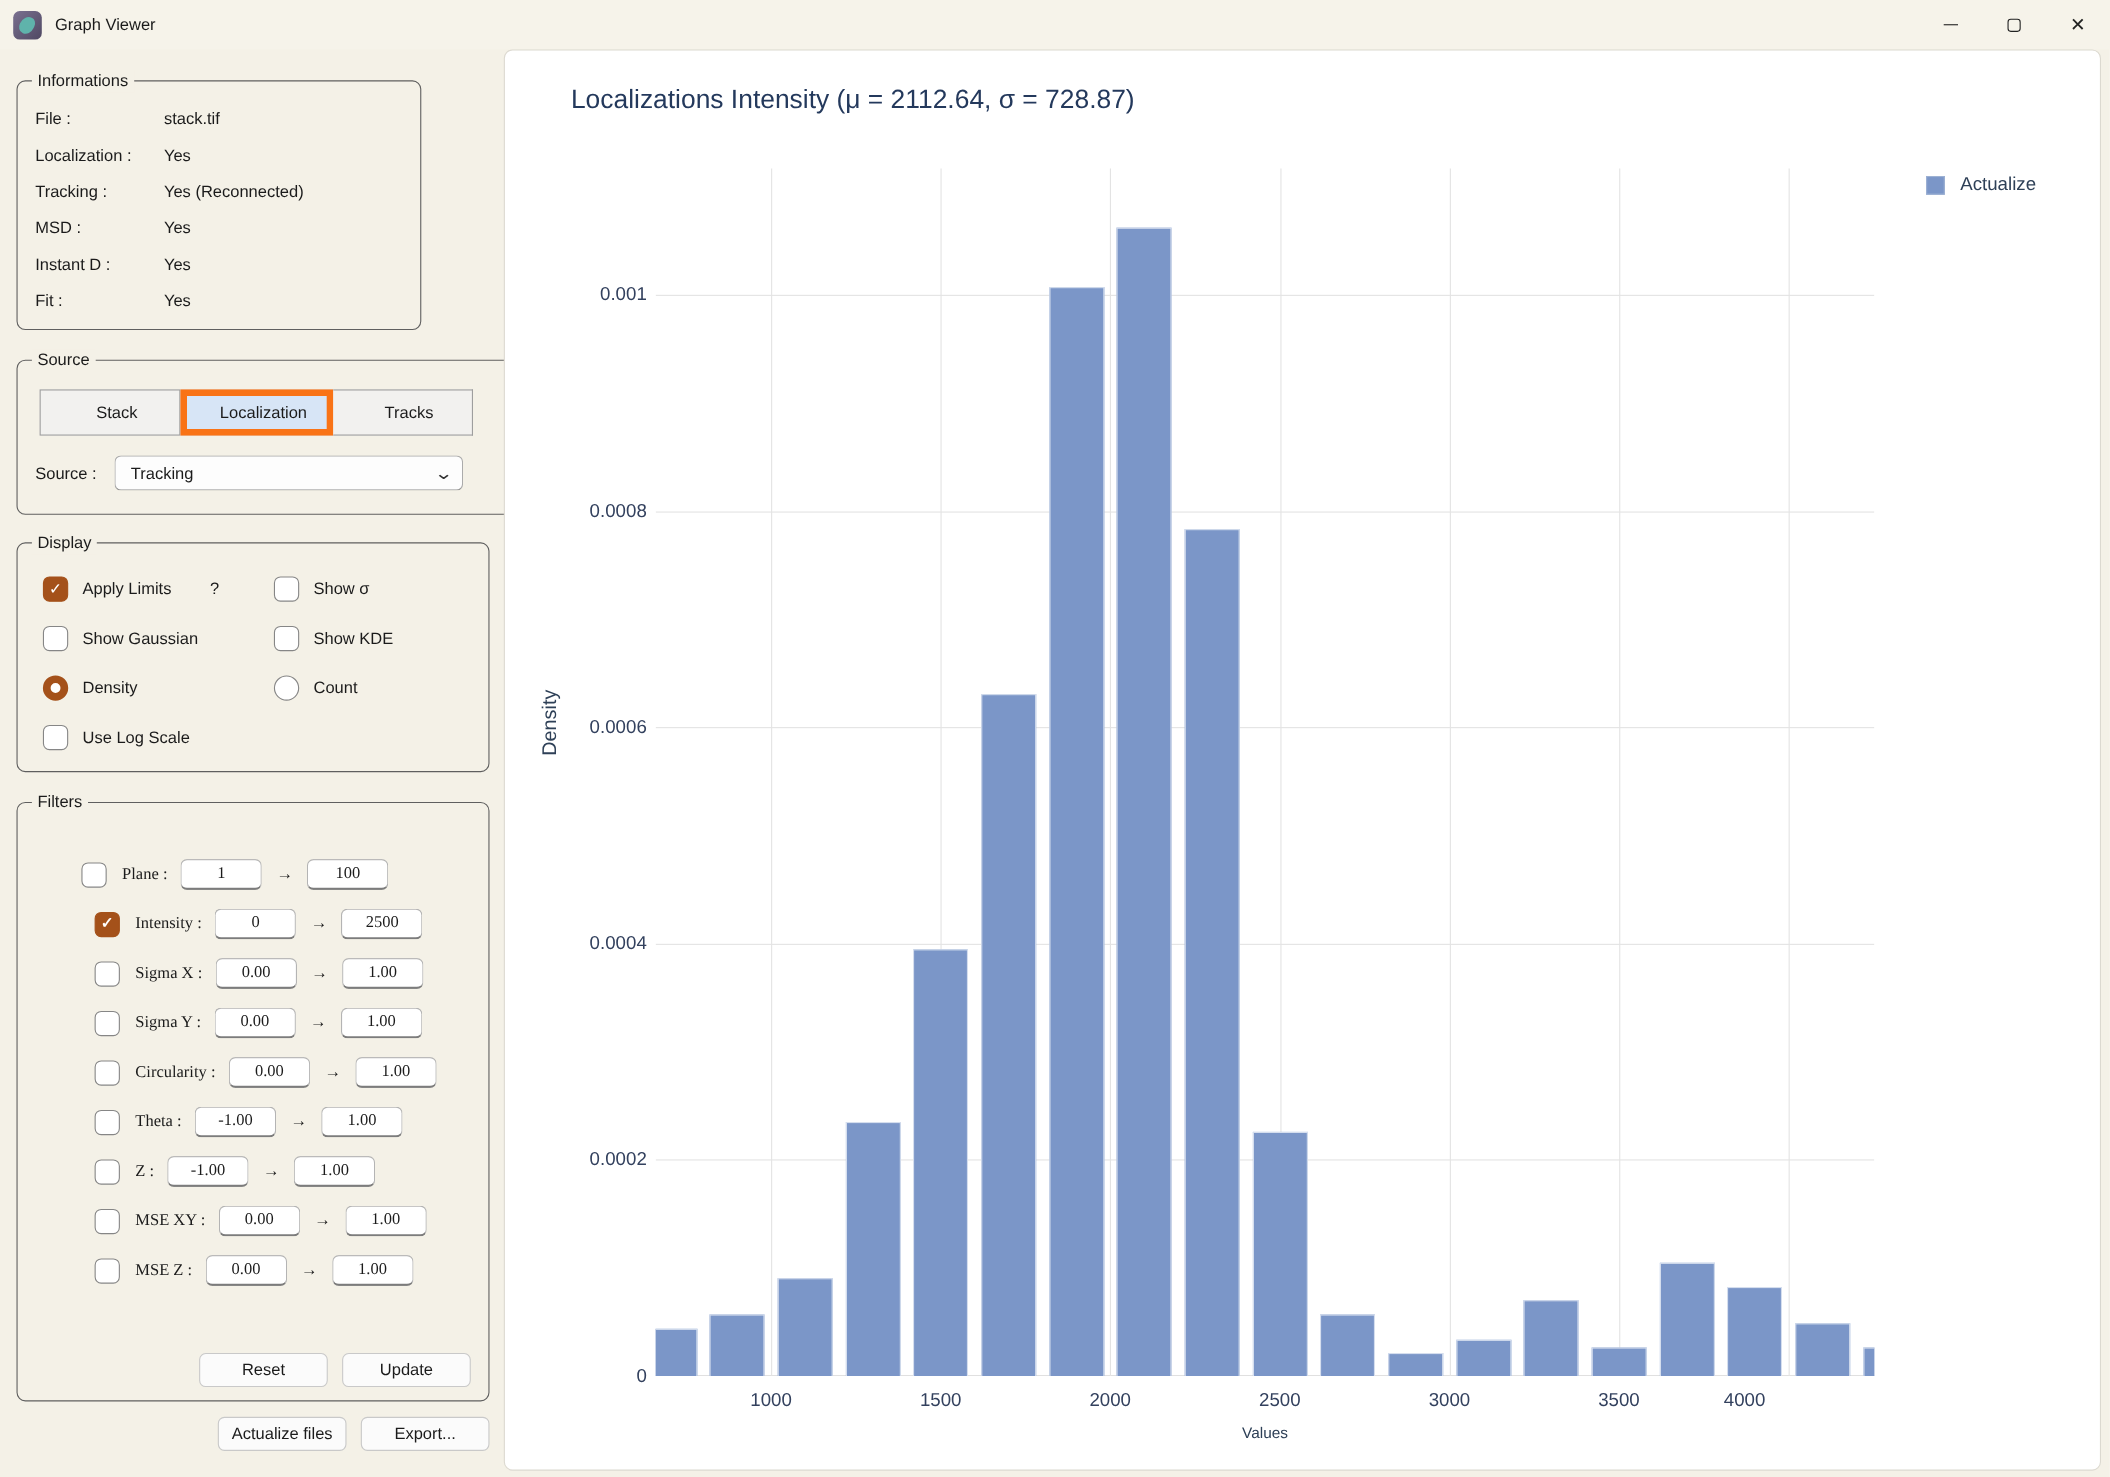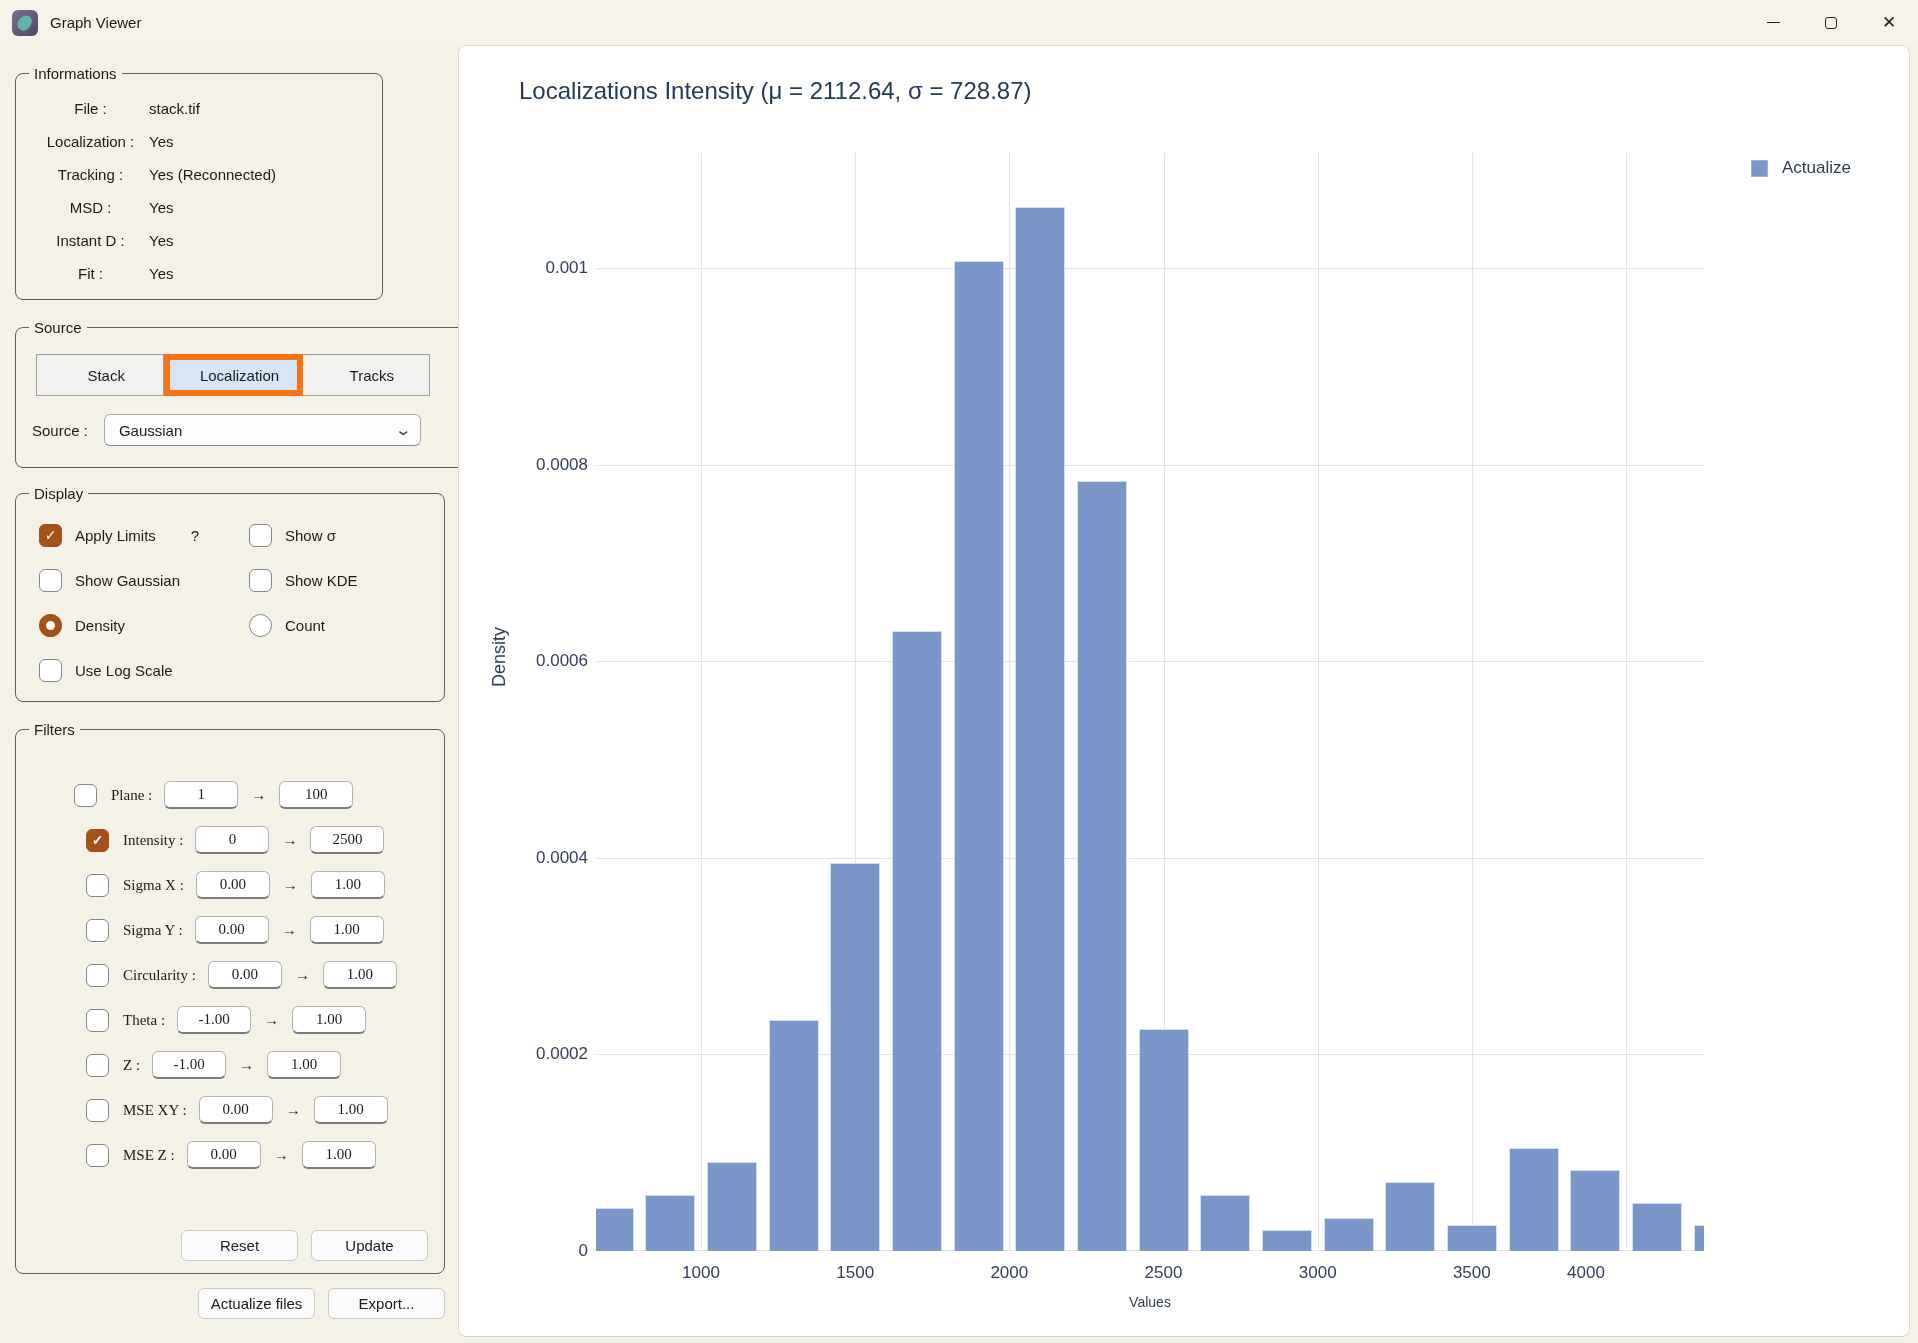--- a/index.html
+++ b/index.html
@@ -26,21 +26,21 @@
   .sidebar { position:absolute; left:8px; top:45px; width:448px; height:1298px; }
   .groupbox { position:absolute; left:7px; border:1px solid #5f5f5f; border-radius:8px; }
   .groupbox .legend { position:absolute; top:-10px; left:13px; background:#f4f1e7;
     padding:0 5px; font-size:15px; color:#1b1b1b; line-height:20px; }
   .box-info    { top:28px;  width:368px; height:227px; }
   .box-source  { top:282px; width:492px; height:141px; }
   .box-display { top:448px; width:430px; height:209px; }
   .box-filters { top:684px; width:430px; height:545px; }
   
   .info-rows { padding:26px 0 0 16px; }
-  .info-row { display:flex; height:24px; margin-bottom:9px; font-size:15px;text-align:center; }
+  .info-row { display:flex; height:24px; margin-bottom:9px; font-size:15px; }
   .info-row .lbl { width:117px; }
   .info-row .val { }
   
   .segmented { position:absolute; left:20px; top:26px; display:flex; width:394px; height:42px; }
   .seg-btn { flex:1; background:#f2f1ef; border:1px solid #9e9e9e; border-left-width:0;
     font-size:15px; color:#1b1b1b; display:flex; align-items:center; justify-content:center;padding-left:12px; }
   .seg-btn:first-child { border-left-width:1px; }
   .seg-btn.active { background:#d7e5f6; border:6px solid #f97316; }
   .source-row { position:absolute; left:16px; top:86px; display:flex; align-items:center; font-size:15px; }
   .dropdown { margin-left:16px; width:317px; height:32px; background:#fdfdfd;
@@ -150,21 +150,21 @@
   <div class="groupbox box-source">
     <span class="legend">Source</span>
     <div class="segmented" id="source-tabs">
         <button class="seg-btn">Stack</button>
         <button class="seg-btn active">Localization</button>
         <button class="seg-btn">Tracks</button>
       </div>
     <div class="source-row">
       <span>Source :</span>
       <div class="dropdown">
-        <span>Gaussian</span>
+        <span>Tracking</span>
         <span class="chev">⌄</span>
       </div>
     </div>
   </div>
 
   <div class="groupbox box-display">
     <span class="legend">Display</span>
     <div class="display-rows" id="display-rows">
         <div class="disp-row">
           <span class="disp-col1">

